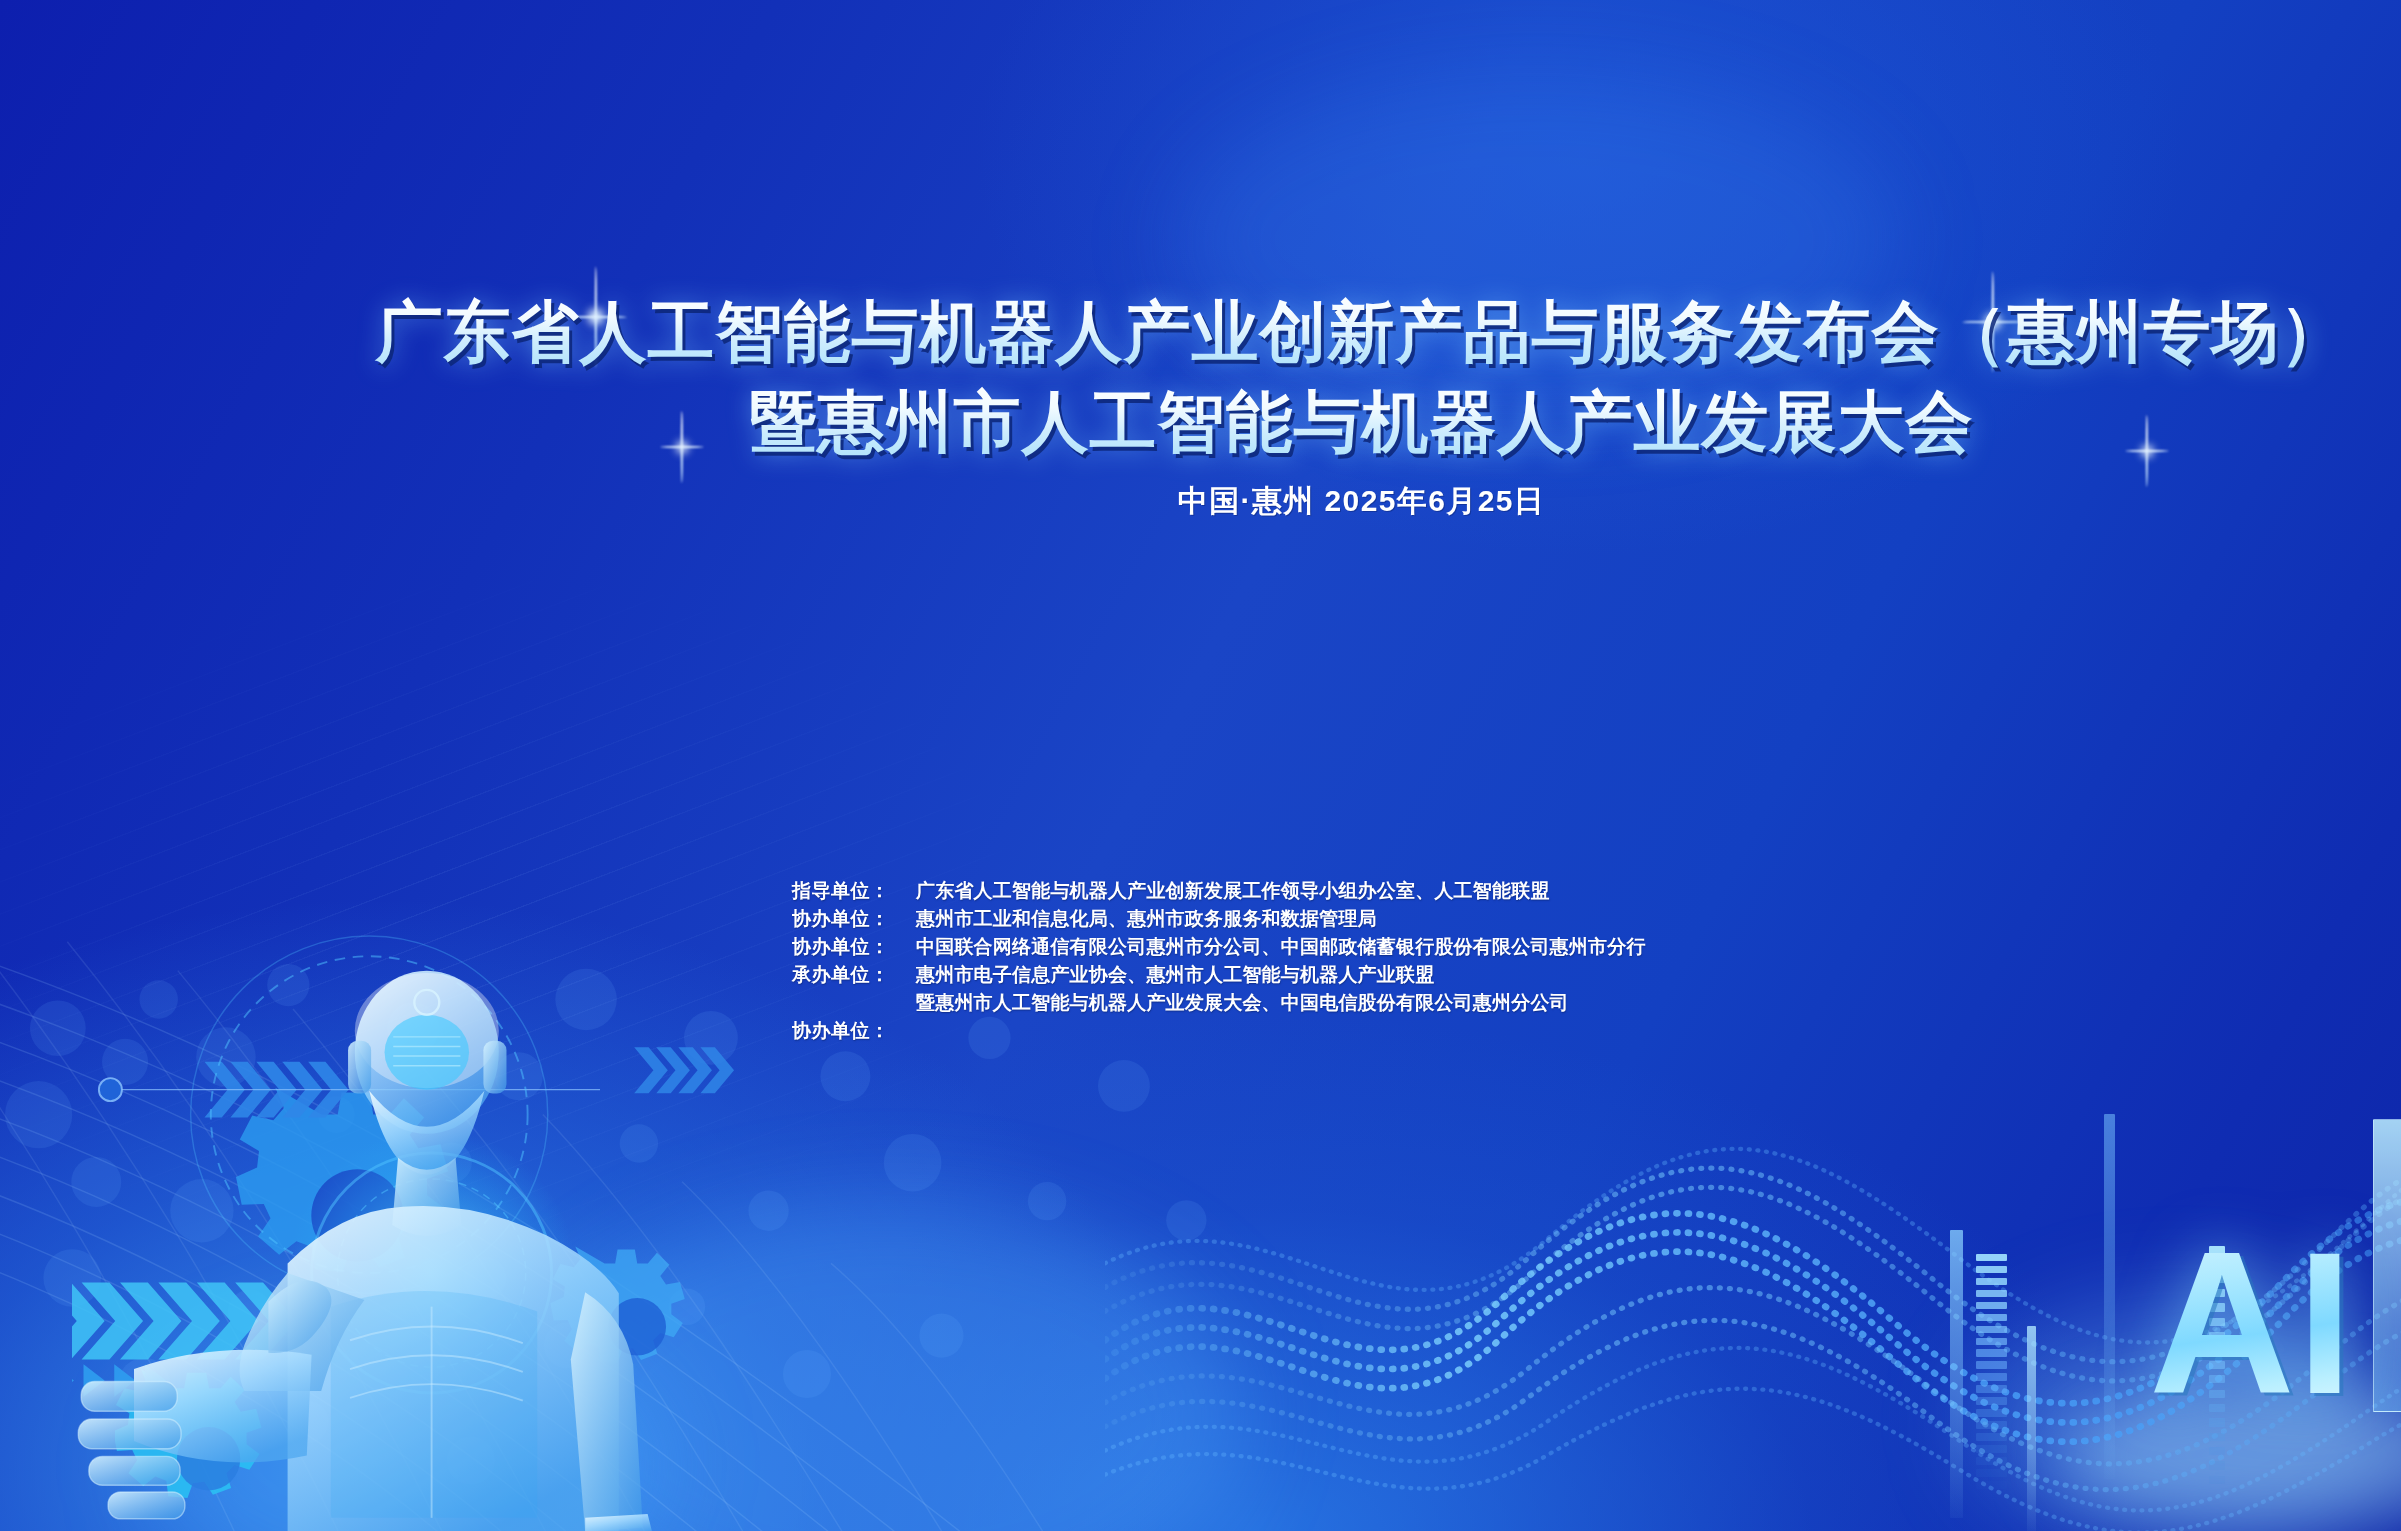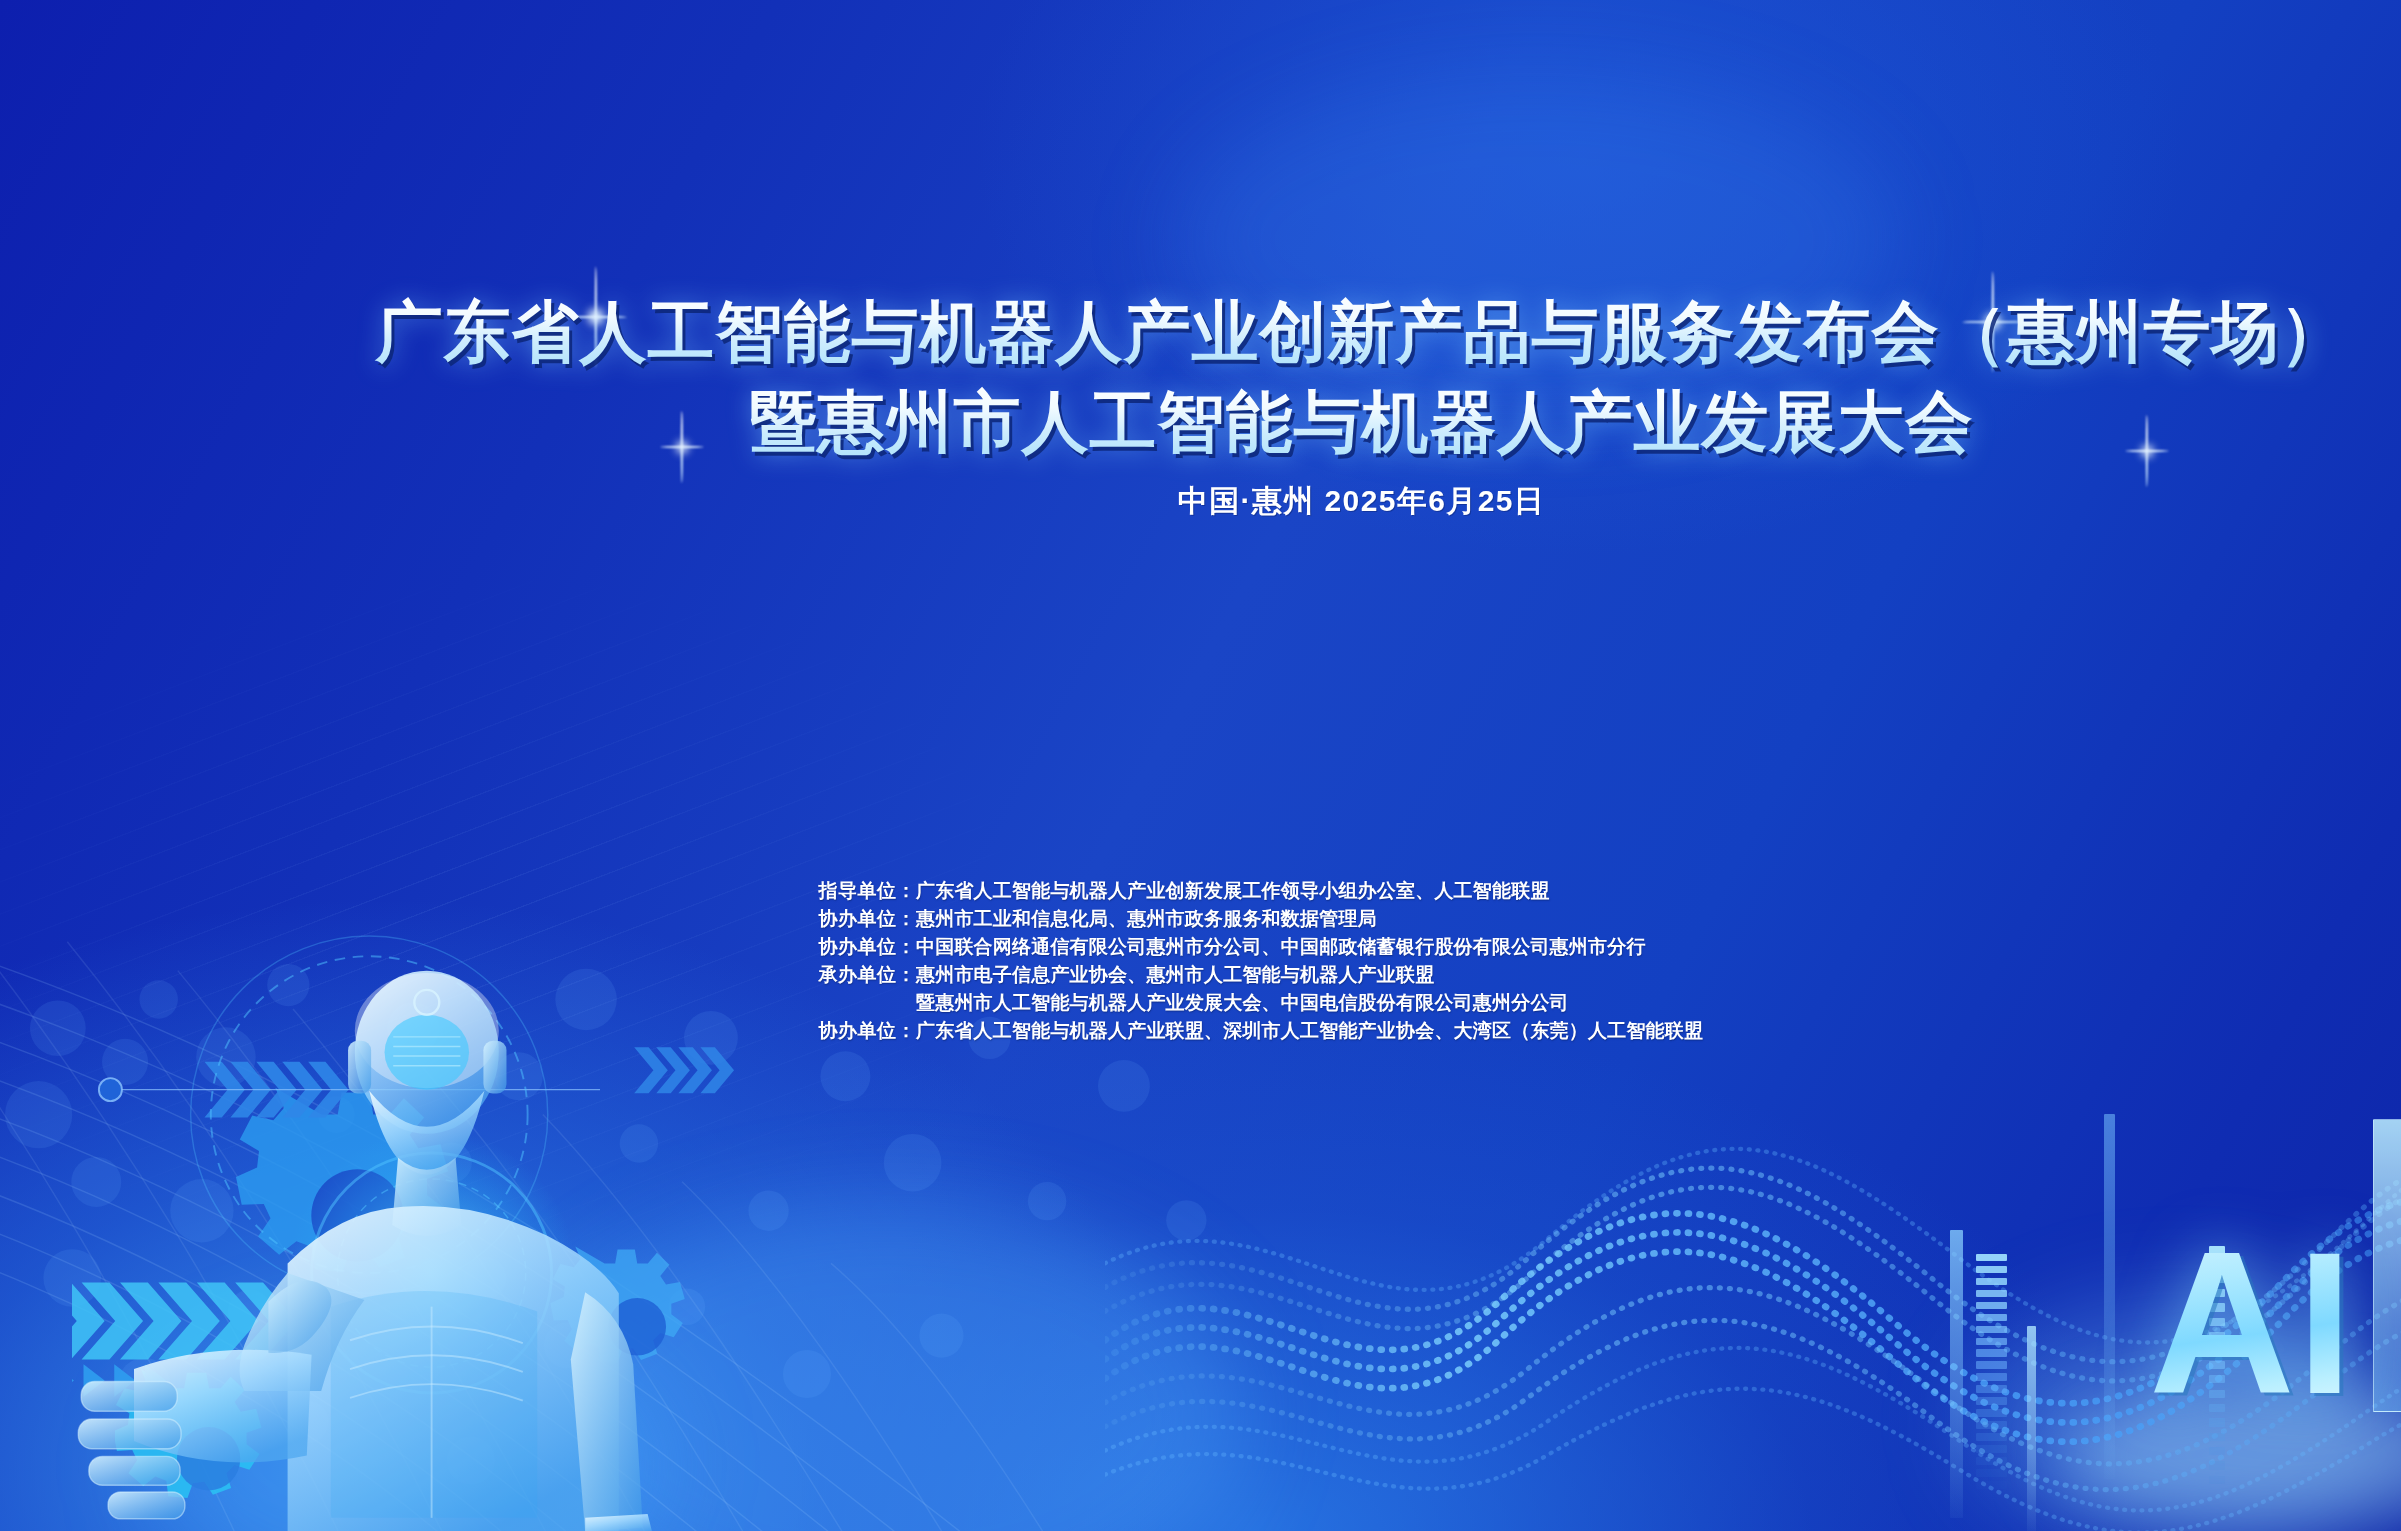--- a/index.html
+++ b/index.html
@@ -60,21 +60,21 @@
     white-space:nowrap;
   }
   .hline.l2{margin-top:2.9px;}
 
   .subline{
     margin-top:16.3px;font-size:30px;font-weight:bold;color:#ffffff;letter-spacing:1.4px;
     filter:drop-shadow(1.4px 1.9px 0 rgba(12,38,120,.5));
   }
 
   
-  .orgs{position:absolute;left:792px;top:878px;z-index:40;text-align:right;}
+  .orgs{position:absolute;left:792px;top:878px;z-index:40;}
   .orow{display:flex;align-items:flex-start;height:28px;}
   .olabel{
     width:124px;flex:0 0 124px;color:#ffffff;font-size:19px;font-weight:bold;
     letter-spacing:0.5px;white-space:nowrap;
     text-shadow:0.5px 1px 1.4px rgba(8,30,95,.55);
   }
   .ovalue{
     color:#ffffff;font-size:19px;font-weight:bold;letter-spacing:0.2px;white-space:nowrap;
     text-shadow:0.5px 1px 1.4px rgba(8,30,95,.55);
   }
@@ -425,18 +425,17 @@
     <div class="orow">
       <div class="olabel">承办单位：</div>
       <div class="ovalue">惠州市电子信息产业协会、惠州市人工智能与机器人产业联盟</div>
     </div>
     <div class="orow">
       <div class="olabel"></div>
       <div class="ovalue">暨惠州市人工智能与机器人产业发展大会、中国电信股份有限公司惠州分公司</div>
     </div>
     <div class="orow">
       <div class="olabel">协办单位：</div>
-      <div class="ovalue">广东省人工智能与机器人产业联盟、深圳市人工智能产业协会、大湾区（东莞）人工智能联盟</div>
     </div>
   </div>
 
 </div>
 
 
 </body></html>

